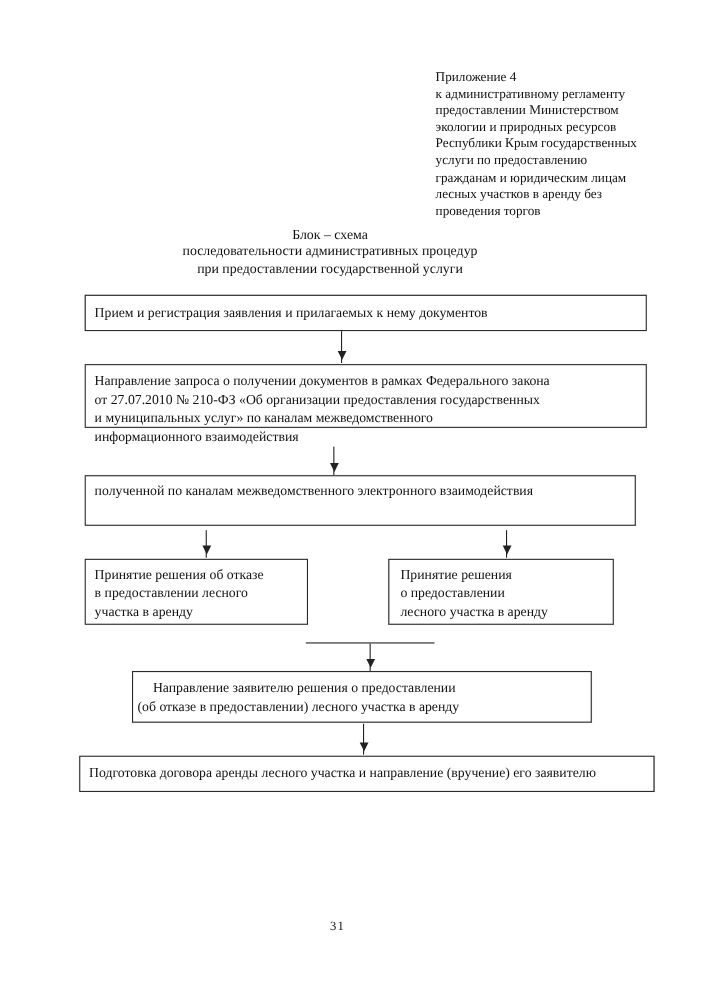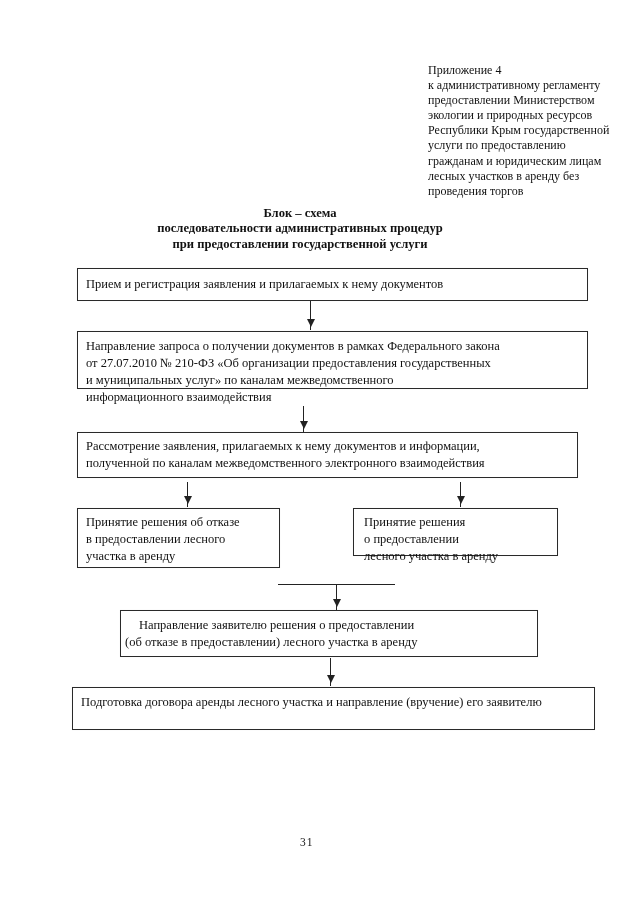--- a/index.html
+++ b/index.html
@@ -10,25 +10,25 @@
     color:#111;
     position:relative;
     overflow:hidden;
   }
   .abs{position:absolute;}
   
   .appendix{
     left:396px;top:63px;width:215px;
     font-size:12px;line-height:15.1px;
   }
-  .appendix div{white-space:nowrap;margin-left:32px;}
+  .appendix div{white-space:nowrap;}
   
   .doc-title{
     left:40px;top:206px;width:520px;
-    text-align:center;font-weight:bold;
+    text-align:center;font-weight:normal;
     font-size:12.6px;line-height:15.3px;
   }
   
   .fbox{
     border:1px solid #2a2a2a;
     background:#fff;
     font-size:12.5px;line-height:17px;
     box-sizing:border-box;
     box-shadow:0 0 0.5px #777;
   }
@@ -46,21 +46,21 @@
   }
 </style>
 </head>
 <body>
 
 <div class="abs appendix">
   <div>Приложение 4</div>
   <div>к административному регламенту</div>
   <div>предоставлении Министерством</div>
   <div>экологии и природных ресурсов</div>
-  <div>Республики Крым государственной</div>
+  <div>Республики Крым государственных</div>
   <div>услуги по предоставлению</div>
   <div>гражданам и юридическим лицам</div>
   <div>лесных участков в аренду без</div>
   <div>проведения торгов</div>
 </div>
 
 <div class="abs doc-title">
   <div>Блок – схема</div>
   <div>последовательности административных процедур</div>
   <div>при предоставлении государственной услуги</div>
@@ -75,46 +75,45 @@
 <div class="abs fbox" style="left:77px;top:331px;width:511px;height:58px;padding:6px 8px 0 8px;">
   <div>Направление запроса о получении документов в рамках Федерального закона</div>
   <div>от 27.07.2010 № 210-ФЗ «Об организации предоставления государственных</div>
   <div>и муниципальных услуг» по каналам межведомственного</div>
   <div>информационного взаимодействия</div>
 </div>
 
 <div class="abs arrow" style="left:303px;top:406px;height:26px;"></div>
 
 <div class="abs fbox" style="left:77px;top:432px;width:501px;height:46px;padding:5px 8px 0 8px;">
-  <div>Рассмотрение заявления, прилагаемых к нему документов и информации,</div>
   <div>полученной по каналам межведомственного электронного взаимодействия</div>
 </div>
 
 <div class="abs arrow" style="left:187px;top:482px;height:25px;"></div>
 <div class="abs arrow" style="left:460px;top:482px;height:25px;"></div>
 
 <div class="abs fbox" style="left:77px;top:508px;width:203px;height:60px;padding:5px 6px 0 8px;">
   <div>Принятие решения об отказе</div>
   <div>в предоставлении лесного</div>
   <div>участка в аренду</div>
 </div>
 
-<div class="abs fbox" style="left:353px;top:508px;width:205px;height:48px;padding:5px 6px 0 10px;">
+<div class="abs fbox" style="left:353px;top:508px;width:205px;height:60px;padding:5px 6px 0 10px;">
   <div>Принятие решения</div>
   <div>о предоставлении</div>
   <div>лесного участка в аренду</div>
 </div>
 
 <div class="abs hline" style="left:278px;top:584px;width:117px;"></div>
 <div class="abs arrow" style="left:336px;top:585px;height:25px;"></div>
 
 <div class="abs fbox" style="left:120px;top:610px;width:418px;height:47px;padding:6px 6px 0 4px;">
   <div style="text-indent:14px;">Направление заявителю решения о предоставлении</div>
   <div>(об отказе в предоставлении) лесного участка в аренду</div>
 </div>
 
 <div class="abs arrow" style="left:330px;top:658px;height:28px;"></div>
 
-<div class="abs fbox" style="left:72px;top:687px;width:523px;height:43px;padding:6px 6px 0 8px;">
+<div class="abs fbox" style="left:72px;top:687px;width:523px;height:33px;padding:6px 6px 0 8px;">
   <div>Подготовка договора аренды лесного участка и направление (вручение) его заявителю</div>
 </div>
 
 <div class="abs pageno">31</div>
 
 </body></html>

